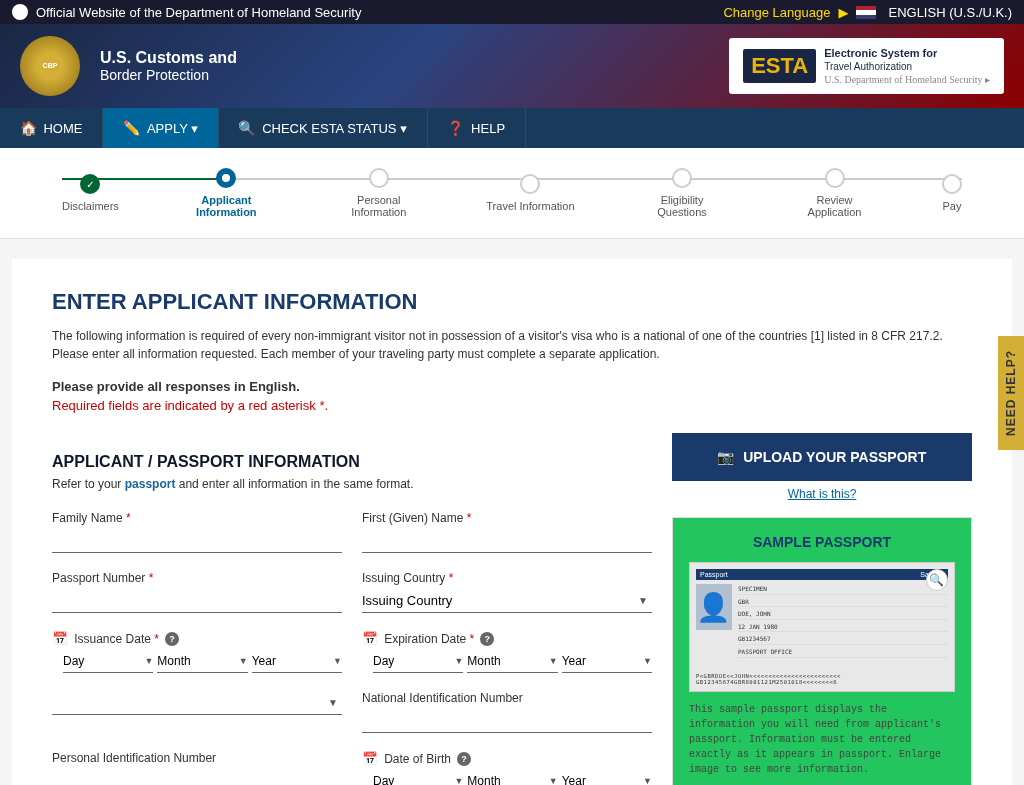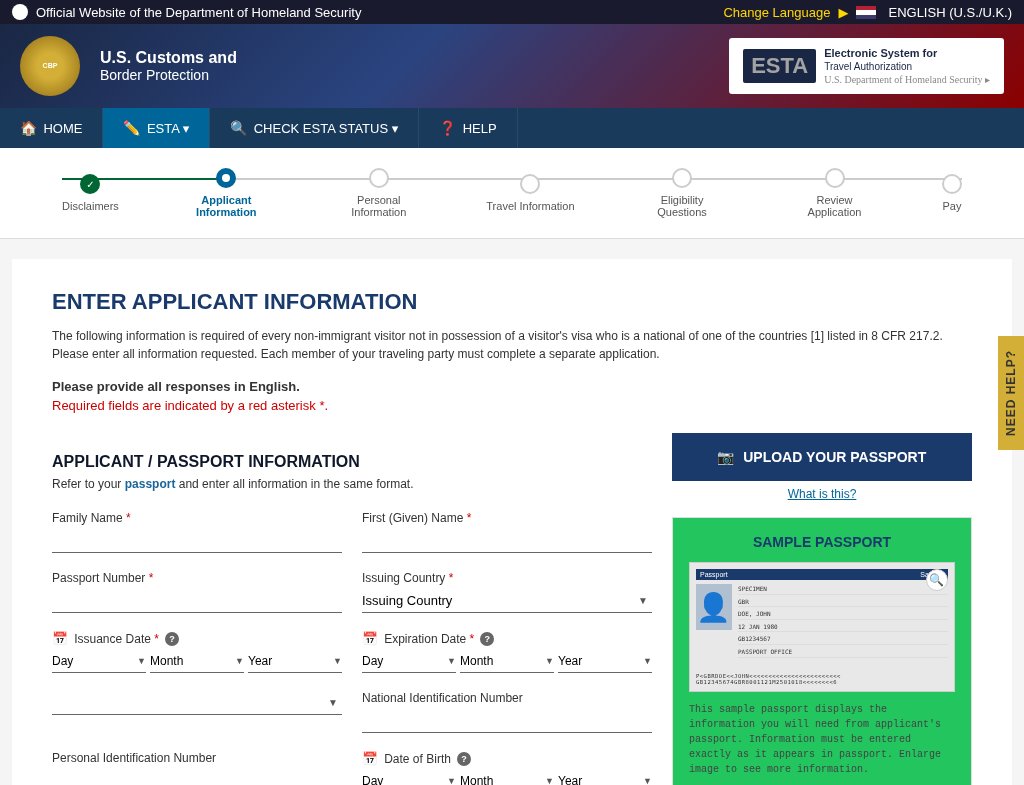--- a/index.html
+++ b/index.html
@@ -42,21 +42,21 @@
     .cbp-title .line1 { font-size: 16px; font-weight: bold; }
     .cbp-title .line2 { font-size: 14px; }
     .esta-logo-area {
       background: white;
       padding: 8px 14px;
       display: flex; align-items: center; gap: 8px;
       border-radius: 3px;
     }
     .esta-badge {
       background: #1a2744;
-      color: #a3a3a3;
+      color: #eab308;
       font-size: 22px;
       font-weight: 900;
       padding: 4px 8px;
       border-radius: 2px;
     }
     .esta-text { font-size: 10px; color: #1a2744; line-height: 1.3; }
     .esta-text .esta-title { font-weight: bold; font-size: 11px; }
 
     
     .nav-bar {
@@ -306,21 +306,21 @@
     .date-label-row { display: flex; align-items: center; gap: 6px; margin-bottom: 4px; }
     .date-label { font-size: 12px; }
     .date-label .req { color: #cc0000; }
     .date-icon { font-size: 13px; color: #444; }
     .help-icon {
       display: inline-flex; align-items: center; justify-content: center;
       width: 14px; height: 14px; border-radius: 50%;
       background: #666; color: white; font-size: 9px; font-weight: bold;
       cursor: pointer;
     }
-    .date-selects { display: flex; gap: 4px; }
+    .date-selects { display: flex; gap: 4px; margin-left: 11px; }
     .date-select-wrap {
       display: flex; align-items: center;
       border-bottom: 1px solid #666;
       flex: 1;
     }
     .date-select {
       appearance: none; border: none; background: transparent;
       font-size: 12px; padding: 4px 0; flex: 1; outline: none; cursor: pointer;
     }
     .date-arrow { font-size: 9px; color: #555; pointer-events: none; }
@@ -360,21 +360,21 @@
   </div>
 </div>
 
 <nav class="nav-bar">
   <a class="nav-item">
     <span class="nav-icon">🏠</span>
     <span>HOME</span>
   </a>
   <a class="nav-item active">
     <span class="nav-icon">✏️</span>
-    <span>ESTA ▾</span>
+    <span>APPLY ▾</span>
   </a>
   <a class="nav-item">
     <span class="nav-icon">🔍</span>
     <span>CHECK ESTA STATUS ▾</span>
   </a>
   <a class="nav-item">
     <span class="nav-icon">❓</span>
     <span>HELP</span>
   </a>
 </nav>

